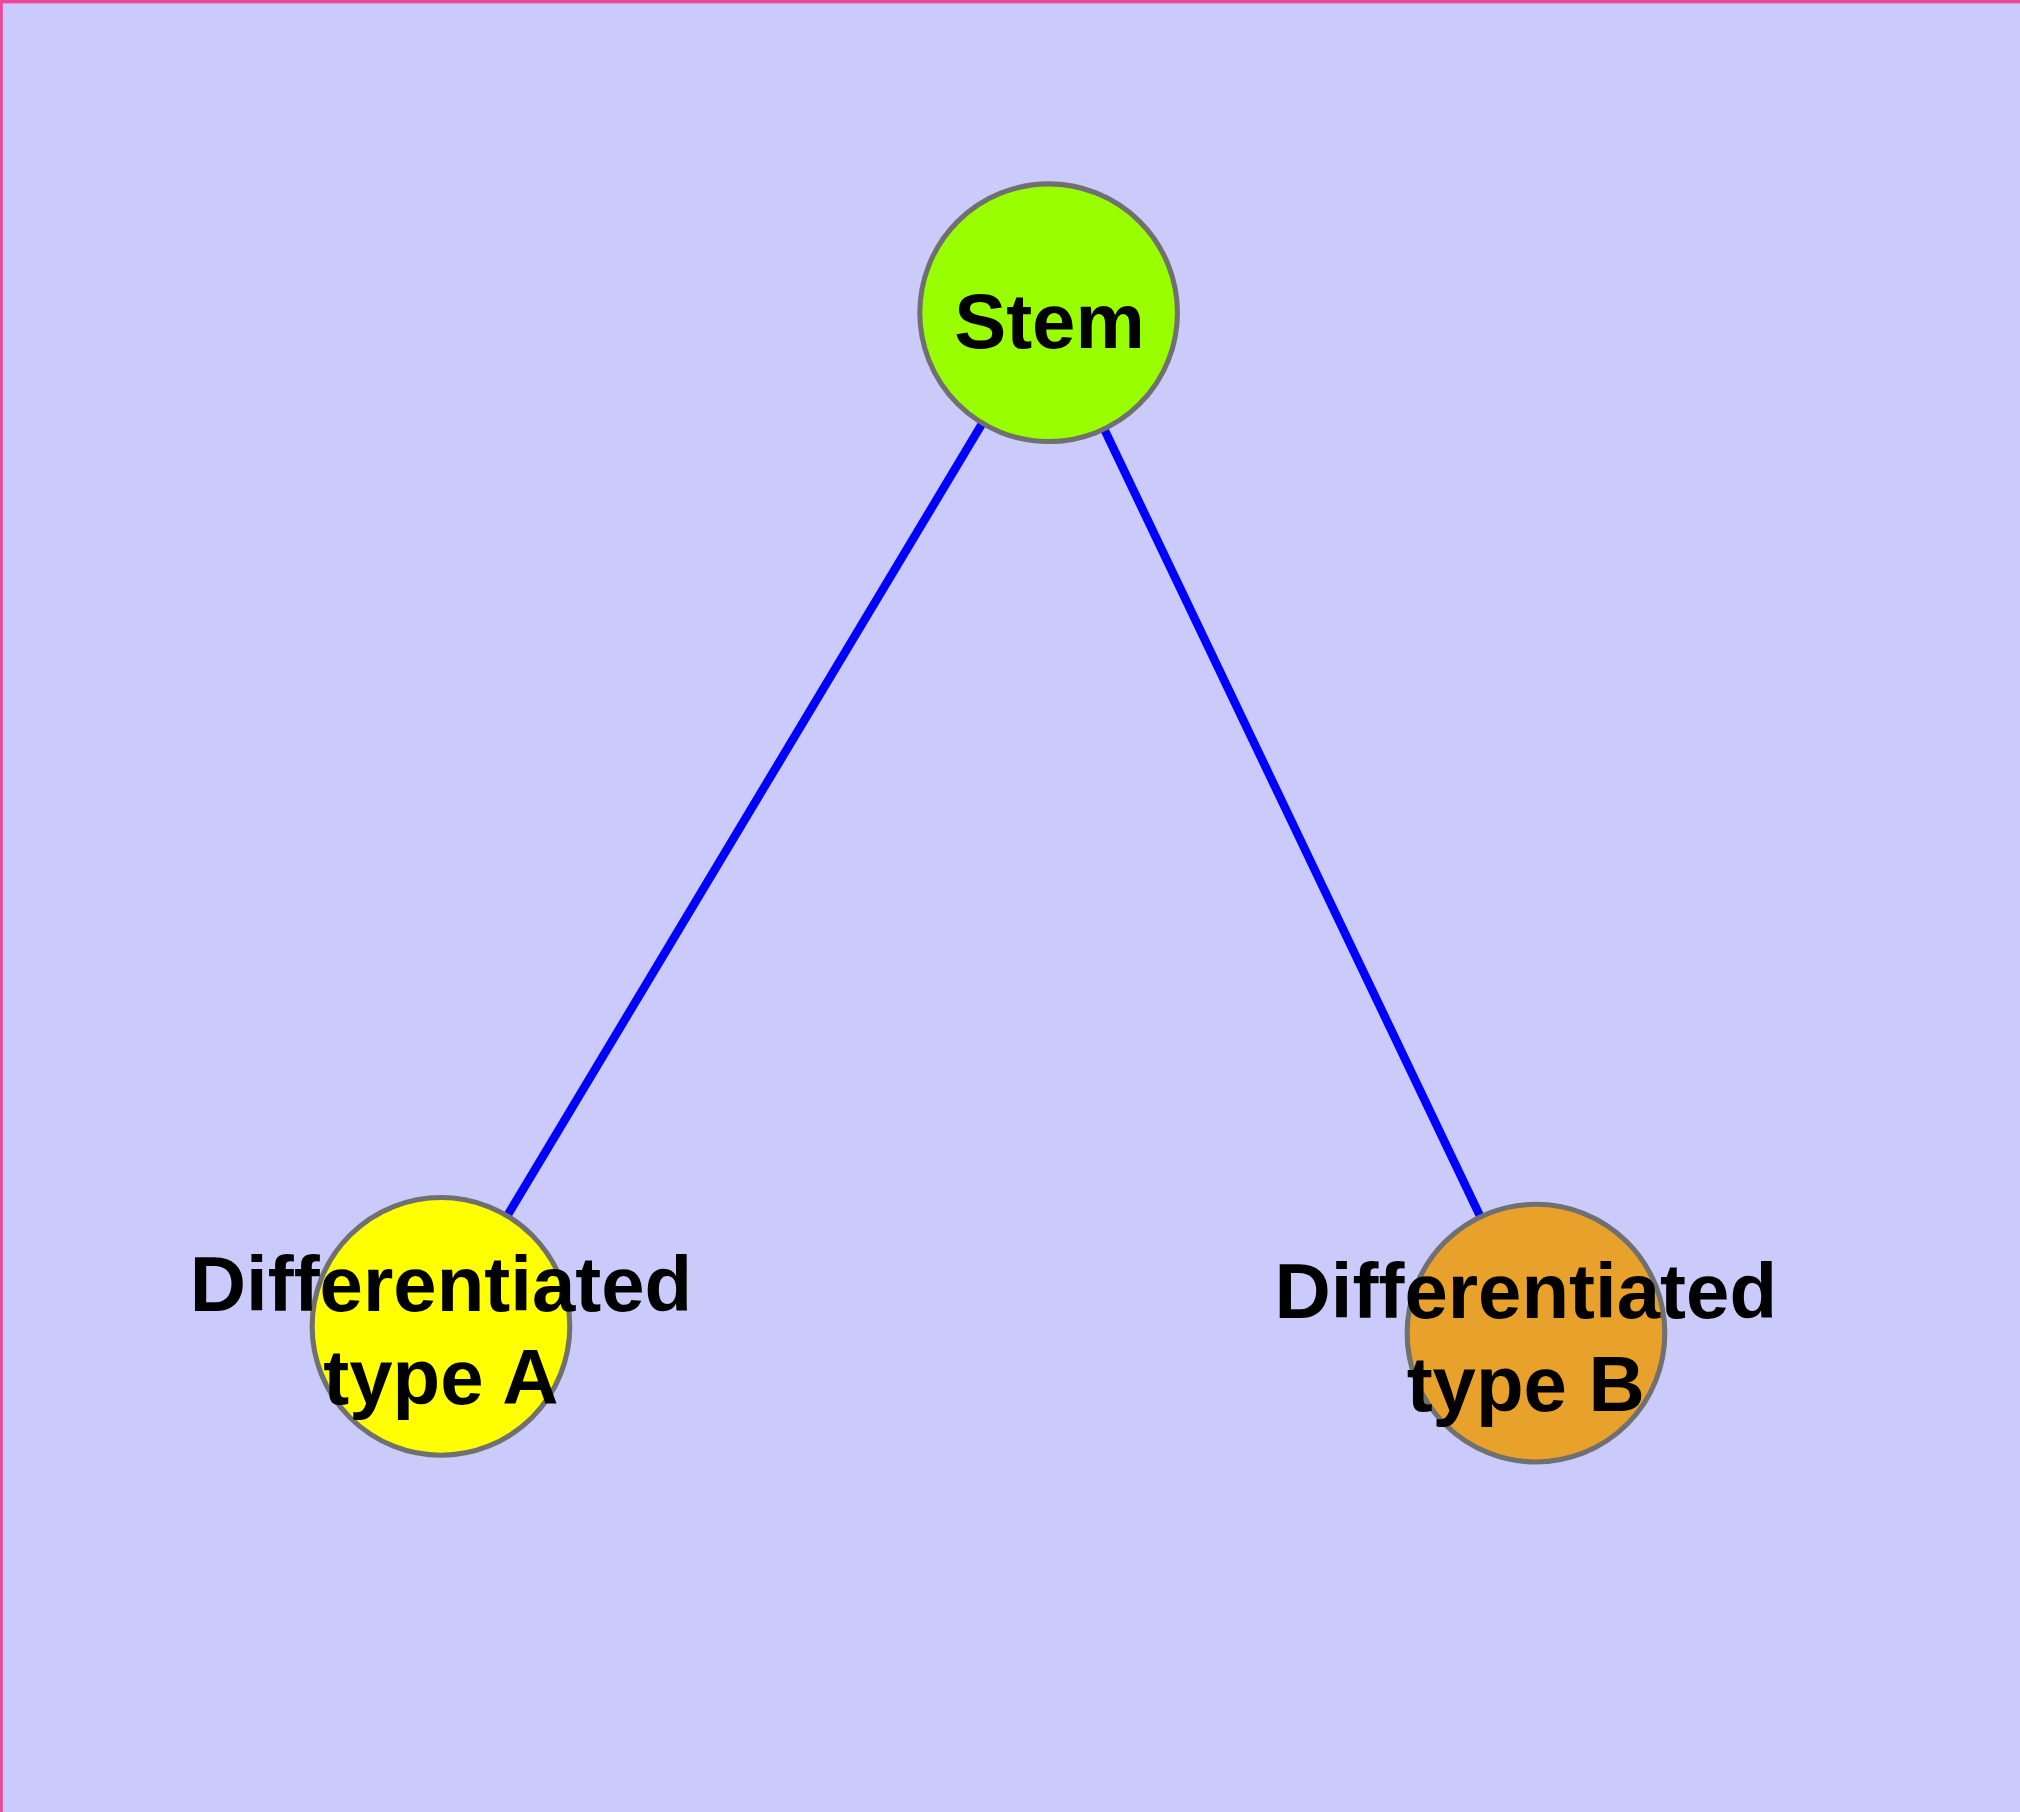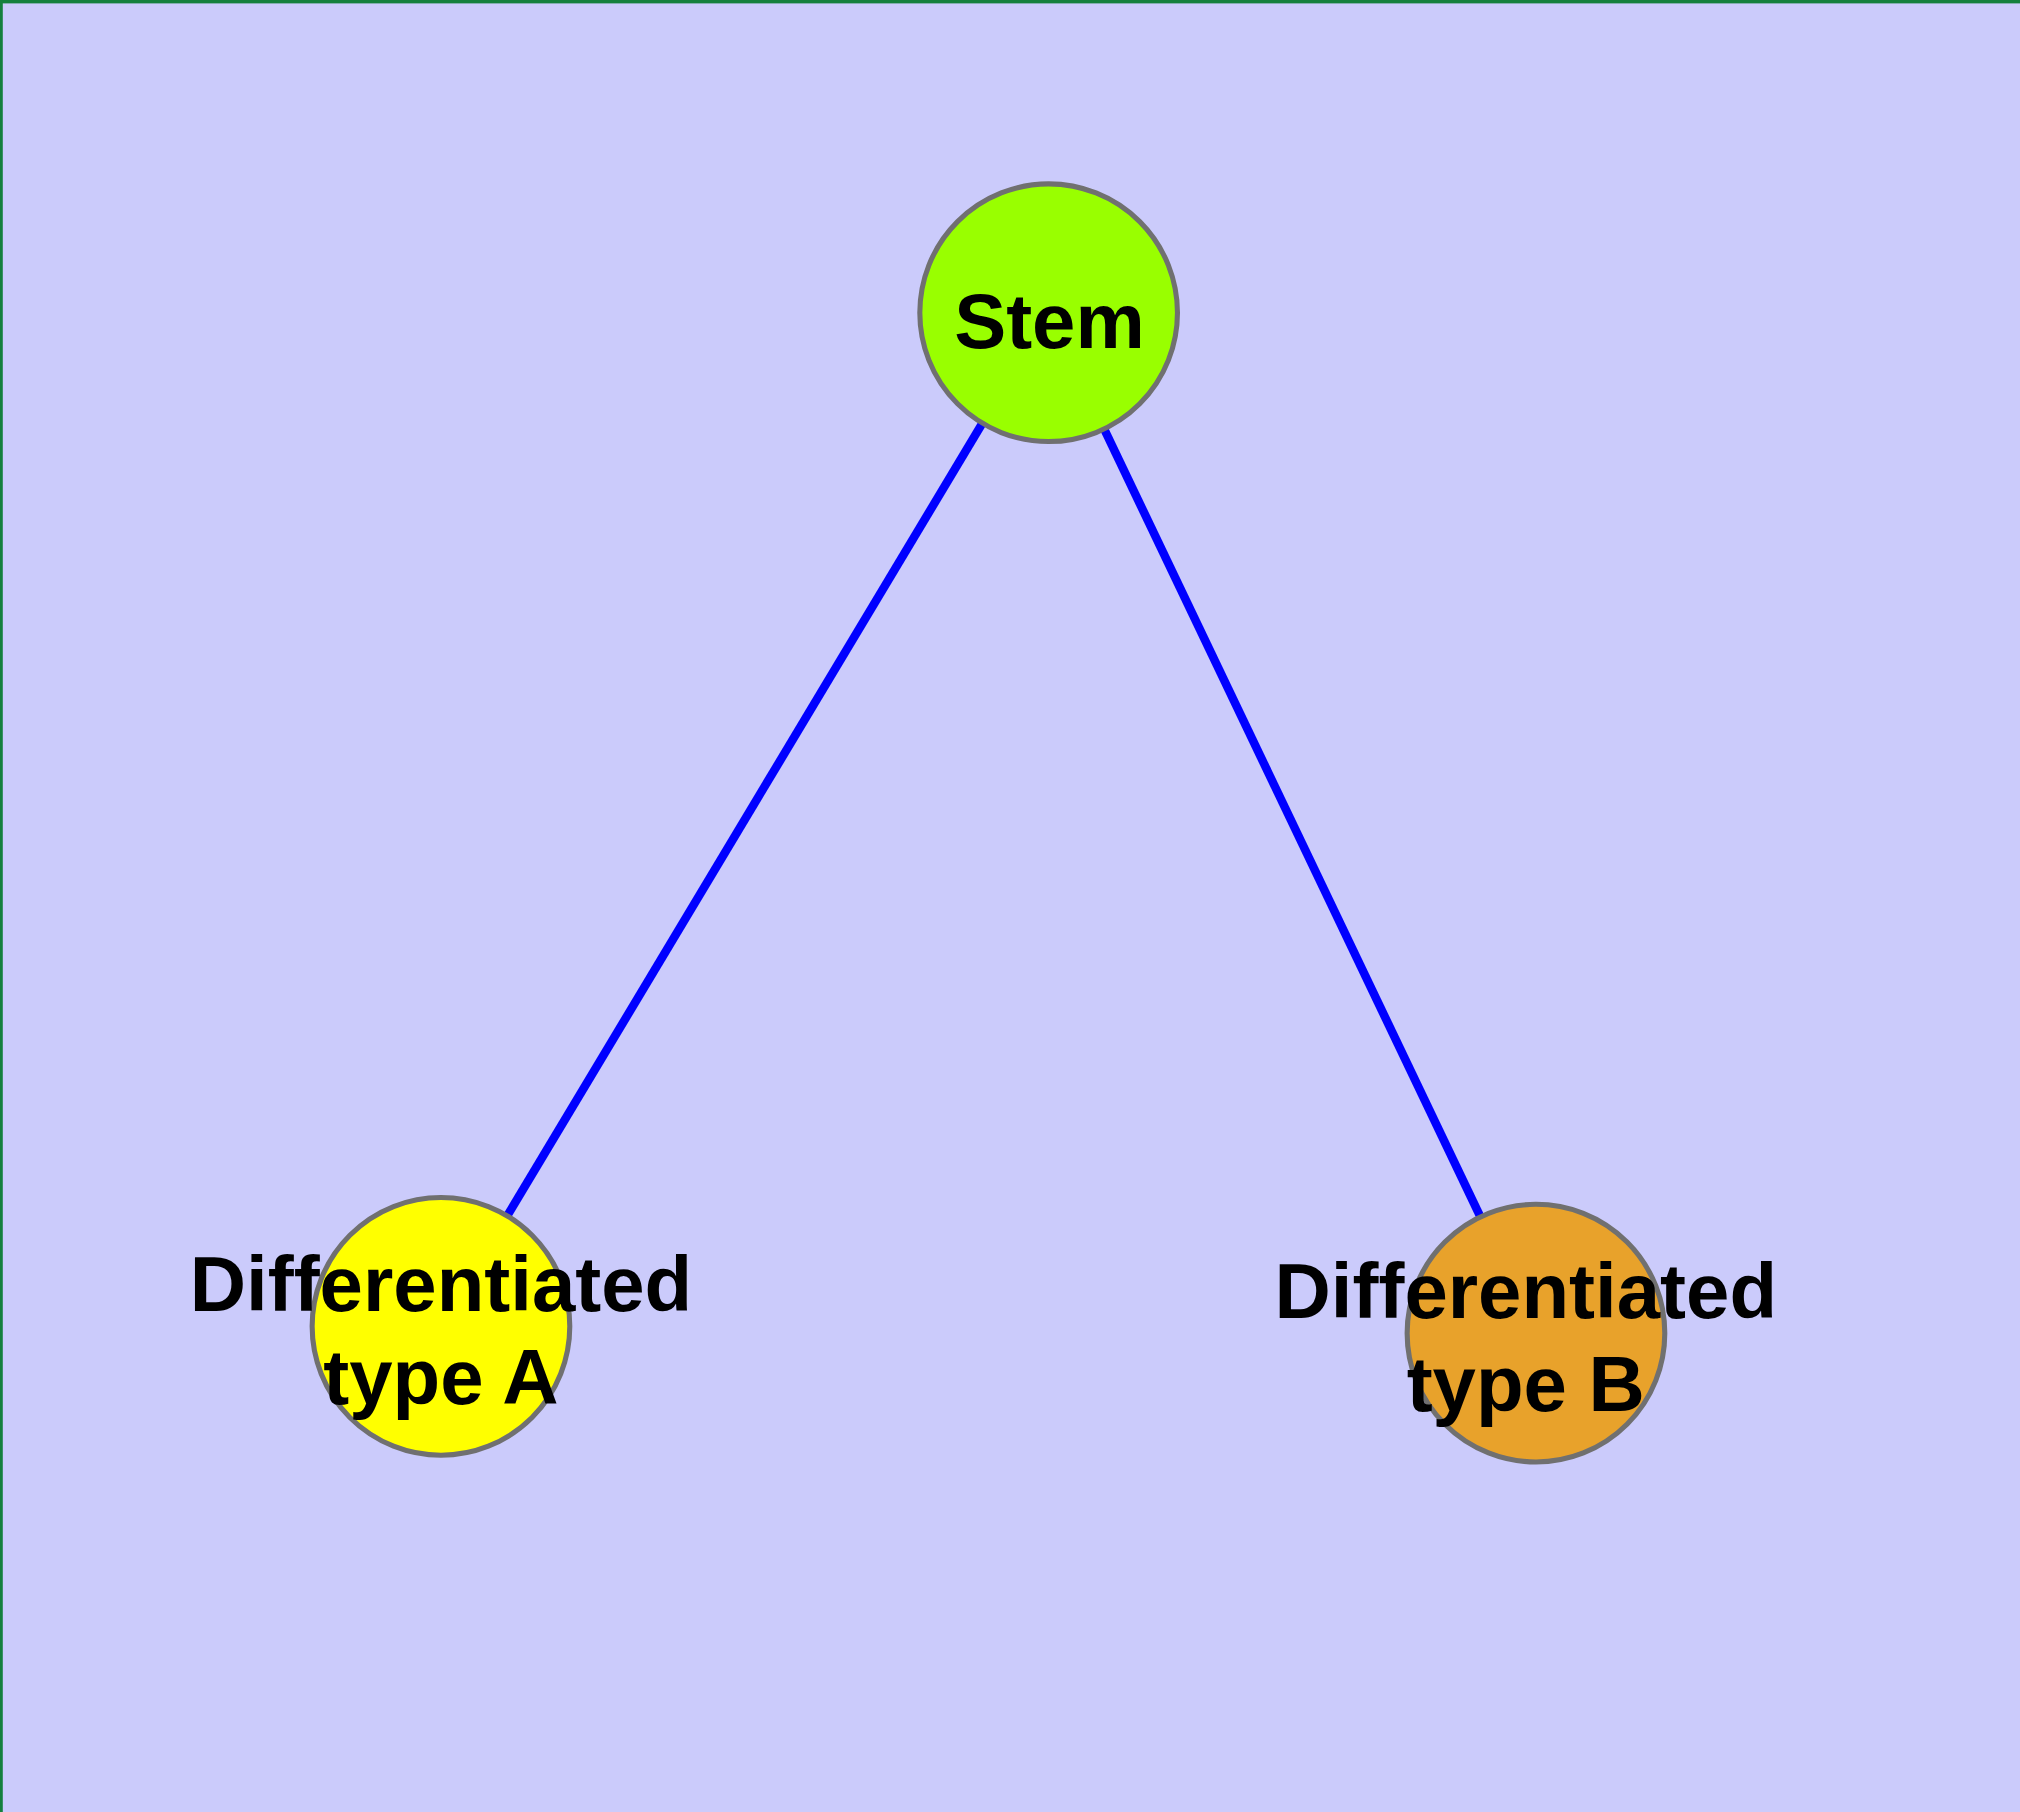--- a/index.html
+++ b/index.html
@@ -4,21 +4,21 @@
 <style>
   html, body {
     margin: 0;
     padding: 0;
     background: #FFFFFF;
   }
   .page {
     position: relative;
     width: 2021px;
     height: 1812px;
-    background: #15803d;
+    background: #ec4899;
     overflow: hidden;
     font-family: "Liberation Sans", sans-serif;
   }
   .graph-svg {
     position: absolute;
     left: 0;
     top: 0;
     display: block;
   }
   .node-label {

